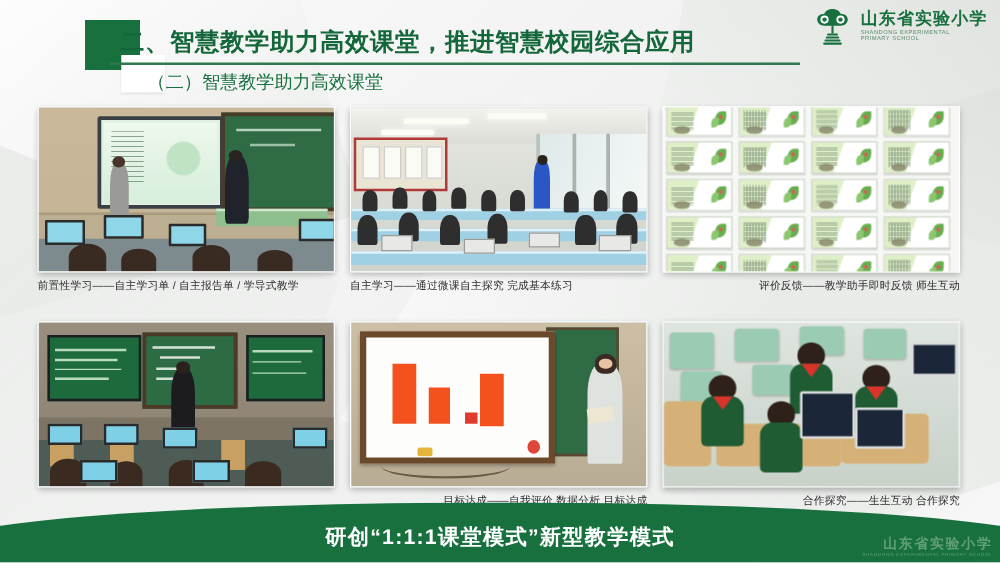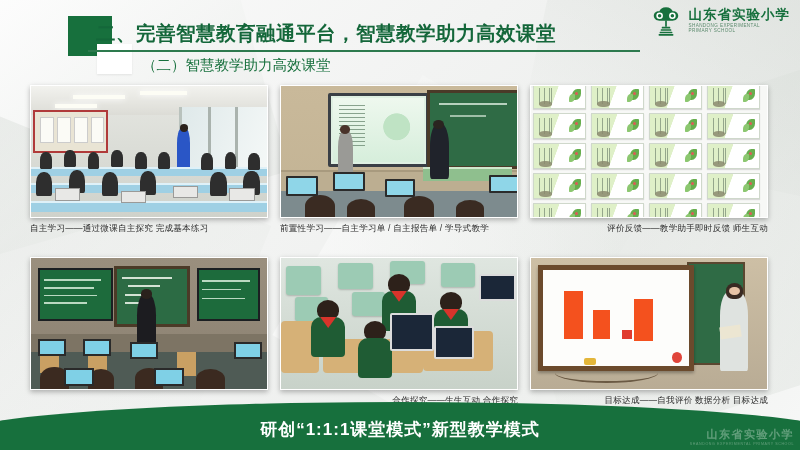--- a/index.html
+++ b/index.html
@@ -37,21 +37,20 @@
             box-shadow:0 1px 2px rgba(0,0,0,.08);}
   .title{
     position:absolute;left:96px;top:20px;width:560px;
     font-size:19.5px;font-weight:bold;color:#14673a;letter-spacing:.5px;
     white-space:nowrap;
   }
   .title-rule{position:absolute;left:88px;top:50px;width:552px;height:1.5px;background:#2d7a4e;}
   .subtitle{
     position:absolute;left:118px;top:56px;font-size:14.5px;color:#17703d;
     white-space:nowrap;
-    margin-left:24px;
   }
 
   
   .logo{position:absolute;right:10px;top:4px;display:flex;align-items:center;gap:6px;}
   .logo-mark{width:34px;height:34px;flex:0 0 34px;}
   .logo-txt{line-height:1.05;}
   .logo-cn{font-size:13.5px;font-weight:bold;color:#17703d;letter-spacing:1px;white-space:nowrap;}
   .logo-en{font-size:4.6px;color:#5b8a6d;letter-spacing:.4px;white-space:nowrap;margin-top:2px;}
   .logo-en2{font-size:4.6px;color:#5b8a6d;letter-spacing:.4px;white-space:nowrap;}
 
@@ -189,21 +188,21 @@
 <div id="slide">
 
   <div class="facet f1"></div>
   <div class="facet f2"></div>
   <div class="facet f3"></div>
   <div class="facet f4"></div>
   <div class="facet f5"></div>
 
   <div class="deco-sq"></div>
   <div class="deco-sq2"></div>
-  <div class="title">二、完善智慧教育融通平台，智慧教学助力高效课堂</div>
+  <div class="title">二、智慧教学助力高效课堂，推进智慧校园综合应用</div>
   <div class="title-rule"></div>
   <div class="subtitle">（二）智慧教学助力高效课堂</div>
 
   <div class="logo">
     <svg class="logo-mark" viewBox="0 0 64 64">
       <g fill="#17703d">
         <path d="M32 6c-7 0-11 3.6-12.6 7.6C14 13 9 16.4 9 22c0 5.6 4.8 9.3 10.6 9.3h24.8C50.2 31.3 55 27.6 55 22c0-5.6-5-9-10.4-8.4C43 9.6 39 6 32 6z"></path>
         <circle cx="20" cy="22" r="6.2" fill="#ffffff"></circle>
         <circle cx="20" cy="22" r="3.3" fill="#17703d"></circle>
         <circle cx="44" cy="22" r="6.2" fill="#ffffff"></circle>
@@ -218,20 +217,50 @@
     <div class="logo-txt">
       <div class="logo-cn">山东省实验小学</div>
       <div class="logo-en">SHANDONG EXPERIMENTAL</div>
       <div class="logo-en2">PRIMARY SCHOOL</div>
     </div>
   </div>
 
   <div class="grid">
 
     <div class="row">
+
+      <div class="cell">
+        <div class="photo p1">
+          <div class="wall"></div>
+            <div class="wall-b"></div>
+            <div class="floor"></div>
+          <div class="screen">
+              <div class="sg"></div>
+              <div class="txt"></div>
+            </div>
+          <div class="bb">
+              <div class="line"></div>
+              <div class="line2"></div>
+            </div>
+          <div class="desk"></div>
+          <div class="tchr"></div>
+            <div class="tchr-h"></div>
+          <div class="stu"></div>
+            <div class="stu-h"></div>
+          <div class="head" style="left:10%;width:13%;height:17%;"></div>
+          <div class="head" style="left:28%;width:12%;height:14%;"></div>
+          <div class="head" style="left:52%;width:13%;height:16%;"></div>
+          <div class="head" style="left:74%;width:12%;height:13%;"></div>
+          <div class="tab" style="left:2%;bottom:16%;width:12%;height:12%;"></div>
+          <div class="tab" style="left:22%;bottom:20%;width:12%;height:11%;"></div>
+          <div class="tab" style="left:44%;bottom:15%;width:11%;height:11%;"></div>
+          <div class="tab" style="left:88%;bottom:18%;width:11%;height:11%;"></div>
+        </div>
+        <div class="cap">前置性学习——自主学习单 / 自主报告单 / 学导式教学</div>
+      </div>
 
       <div class="cell">
         <div class="photo p2">
           <div class="rm"></div>
             <div class="ceil"></div>
           <div class="tube" style="left:18%;top:7%;width:22%;"></div>
           <div class="tube" style="left:46%;top:4%;width:20%;"></div>
           <div class="tube" style="left:10%;top:14%;width:18%;"></div>
           <div class="win">
               <div class="mul" style="left:30%;"></div>
@@ -262,50 +291,20 @@
           <div class="s" style="left:30%;top:66%;width:7%;height:18%;"></div>
           <div class="s" style="left:46%;top:65%;width:7%;height:18%;"></div>
           <div class="s" style="left:76%;top:66%;width:7%;height:18%;"></div>
           <div class="s" style="left:90%;top:65%;width:7%;height:18%;"></div>
           <div class="lap" style="left:10%;top:78%;width:10%;height:8%;"></div>
           <div class="lap" style="left:38%;top:80%;width:10%;height:8%;"></div>
           <div class="lap" style="left:60%;top:76%;width:10%;height:8%;"></div>
           <div class="lap" style="left:84%;top:78%;width:10%;height:8%;"></div>
         </div>
         <div class="cap">自主学习——通过微课自主探究 完成基本练习</div>
-      </div>
-
-      <div class="cell">
-        <div class="photo p1">
-          <div class="wall"></div>
-            <div class="wall-b"></div>
-            <div class="floor"></div>
-          <div class="screen">
-              <div class="sg"></div>
-              <div class="txt"></div>
-            </div>
-          <div class="bb">
-              <div class="line"></div>
-              <div class="line2"></div>
-            </div>
-          <div class="desk"></div>
-          <div class="tchr"></div>
-            <div class="tchr-h"></div>
-          <div class="stu"></div>
-            <div class="stu-h"></div>
-          <div class="head" style="left:10%;width:13%;height:17%;"></div>
-          <div class="head" style="left:28%;width:12%;height:14%;"></div>
-          <div class="head" style="left:52%;width:13%;height:16%;"></div>
-          <div class="head" style="left:74%;width:12%;height:13%;"></div>
-          <div class="tab" style="left:2%;bottom:16%;width:12%;height:12%;"></div>
-          <div class="tab" style="left:22%;bottom:20%;width:12%;height:11%;"></div>
-          <div class="tab" style="left:44%;bottom:15%;width:11%;height:11%;"></div>
-          <div class="tab" style="left:88%;bottom:18%;width:11%;height:11%;"></div>
-        </div>
-        <div class="cap">前置性学习——自主学习单 / 自主报告单 / 学导式教学</div>
       </div>
 
       <div class="cell">
         <div class="photo p3">
           <div class="sheet"></div>
           <div class="tgrid">
             <div class="th">
                 <div class="grd"></div>
                 <div class="leaf"></div>
                 <div class="leaf2"></div>
@@ -484,82 +483,82 @@
           <div class="tb" style="left:3%;top:62%;width:10%;height:10%;"></div>
           <div class="tb" style="left:22%;top:62%;width:10%;height:10%;"></div>
           <div class="tb" style="left:42%;top:64%;width:10%;height:10%;"></div>
           <div class="tb" style="left:86%;top:64%;width:10%;height:10%;"></div>
           <div class="tb" style="left:14%;bottom:2%;width:11%;height:11%;"></div>
           <div class="tb" style="left:52%;bottom:2%;width:11%;height:11%;"></div>
         </div>
       </div>
 
       <div class="cell">
-        <div class="photo p5">
-          <div class="bg"></div>
-          <div class="chair" style="left:2%;top:6%;width:15%;height:22%;"></div>
-          <div class="chair" style="left:24%;top:4%;width:15%;height:20%;"></div>
-          <div class="chair" style="left:46%;top:2%;width:15%;height:18%;"></div>
-          <div class="chair" style="left:68%;top:4%;width:14%;height:18%;"></div>
-          <div class="chair" style="left:6%;top:30%;width:14%;height:18%;"></div>
-          <div class="chair" style="left:30%;top:26%;width:14%;height:18%;"></div>
-          <div class="tbl" style="left:18%;top:62%;width:42%;height:26%;"></div>
-          <div class="tbl" style="left:60%;top:56%;width:30%;height:30%;"></div>
-          <div class="tbl" style="left:0%;top:48%;width:16%;height:40%;"></div>
-          <div class="kid" style="left:20%;top:32%;">
-              <div class="sh"></div>
-              <div class="hh"></div>
-              <div class="bd"></div>
-              <div class="tie"></div>
-            </div>
-          <div class="kid" style="left:50%;top:12%;">
-              <div class="sh"></div>
-              <div class="hh"></div>
-              <div class="bd"></div>
-              <div class="tie"></div>
-            </div>
-          <div class="kid" style="left:72%;top:26%;">
-              <div class="sh"></div>
-              <div class="hh"></div>
-              <div class="bd"></div>
-              <div class="tie"></div>
-            </div>
-          <div class="kid" style="left:40%;top:48%;">
-              <div class="sh"></div>
-              <div class="hh"></div>
-              <div class="bd"></div>
-            </div>
-          <div class="pad" style="left:46%;top:42%;width:17%;height:26%;"></div>
-          <div class="pad" style="left:65%;top:52%;width:15%;height:22%;"></div>
-          <div class="pad" style="left:84%;top:12%;width:14%;height:18%;"></div>
-        </div>
-        <div class="cap cap-c">合作探究——生生互动 合作探究</div>
-      </div>
-
-      <div class="cell">
         <div class="photo p6">
           <div class="bg"></div>
           <div class="gbb"></div>
           <div class="wb">
             <div class="bar" style="left:14%;top:22%;width:13%;height:50%;"></div>
             <div class="bar" style="left:34%;top:42%;width:12%;height:30%;"></div>
             <div class="bar" style="left:62%;top:30%;width:13%;height:44%;"></div>
             <div style="position:absolute;left:54%;top:62%;width:7%;height:10%;background:#e03b2f;"></div>
             <div style="position:absolute;left:28%;bottom:2%;width:8%;height:7%;background:#e3b63a;border-radius:2px;"></div>
             <div style="position:absolute;right:5%;bottom:4%;width:7%;height:11%;background:#e0453a;border-radius:50%;"></div>
           </div>
           <div class="legs"></div>
           <div class="t6"></div>
             <div class="t6h"></div>
             <div class="t6f"></div>
           <div class="bk"></div>
         </div>
         <div class="cap cap-c">目标达成——自我评价 数据分析 目标达成</div>
       </div>
 
+      <div class="cell">
+        <div class="photo p5">
+          <div class="bg"></div>
+          <div class="chair" style="left:2%;top:6%;width:15%;height:22%;"></div>
+          <div class="chair" style="left:24%;top:4%;width:15%;height:20%;"></div>
+          <div class="chair" style="left:46%;top:2%;width:15%;height:18%;"></div>
+          <div class="chair" style="left:68%;top:4%;width:14%;height:18%;"></div>
+          <div class="chair" style="left:6%;top:30%;width:14%;height:18%;"></div>
+          <div class="chair" style="left:30%;top:26%;width:14%;height:18%;"></div>
+          <div class="tbl" style="left:18%;top:62%;width:42%;height:26%;"></div>
+          <div class="tbl" style="left:60%;top:56%;width:30%;height:30%;"></div>
+          <div class="tbl" style="left:0%;top:48%;width:16%;height:40%;"></div>
+          <div class="kid" style="left:20%;top:32%;">
+              <div class="sh"></div>
+              <div class="hh"></div>
+              <div class="bd"></div>
+              <div class="tie"></div>
+            </div>
+          <div class="kid" style="left:50%;top:12%;">
+              <div class="sh"></div>
+              <div class="hh"></div>
+              <div class="bd"></div>
+              <div class="tie"></div>
+            </div>
+          <div class="kid" style="left:72%;top:26%;">
+              <div class="sh"></div>
+              <div class="hh"></div>
+              <div class="bd"></div>
+              <div class="tie"></div>
+            </div>
+          <div class="kid" style="left:40%;top:48%;">
+              <div class="sh"></div>
+              <div class="hh"></div>
+              <div class="bd"></div>
+            </div>
+          <div class="pad" style="left:46%;top:42%;width:17%;height:26%;"></div>
+          <div class="pad" style="left:65%;top:52%;width:15%;height:22%;"></div>
+          <div class="pad" style="left:84%;top:12%;width:14%;height:18%;"></div>
+        </div>
+        <div class="cap cap-c">合作探究——生生互动 合作探究</div>
+      </div>
+
     </div>
   </div>
 
   <div class="banner">
     <div class="fill"></div>
     <div class="banner-txt">研创“1:1:1课堂模式”新型教学模式</div>
     <div class="wm">
       <div class="wm-cn">山东省实验小学</div>
       <div class="wm-en">SHANDONG EXPERIMENTAL PRIMARY SCHOOL</div>
     </div>

